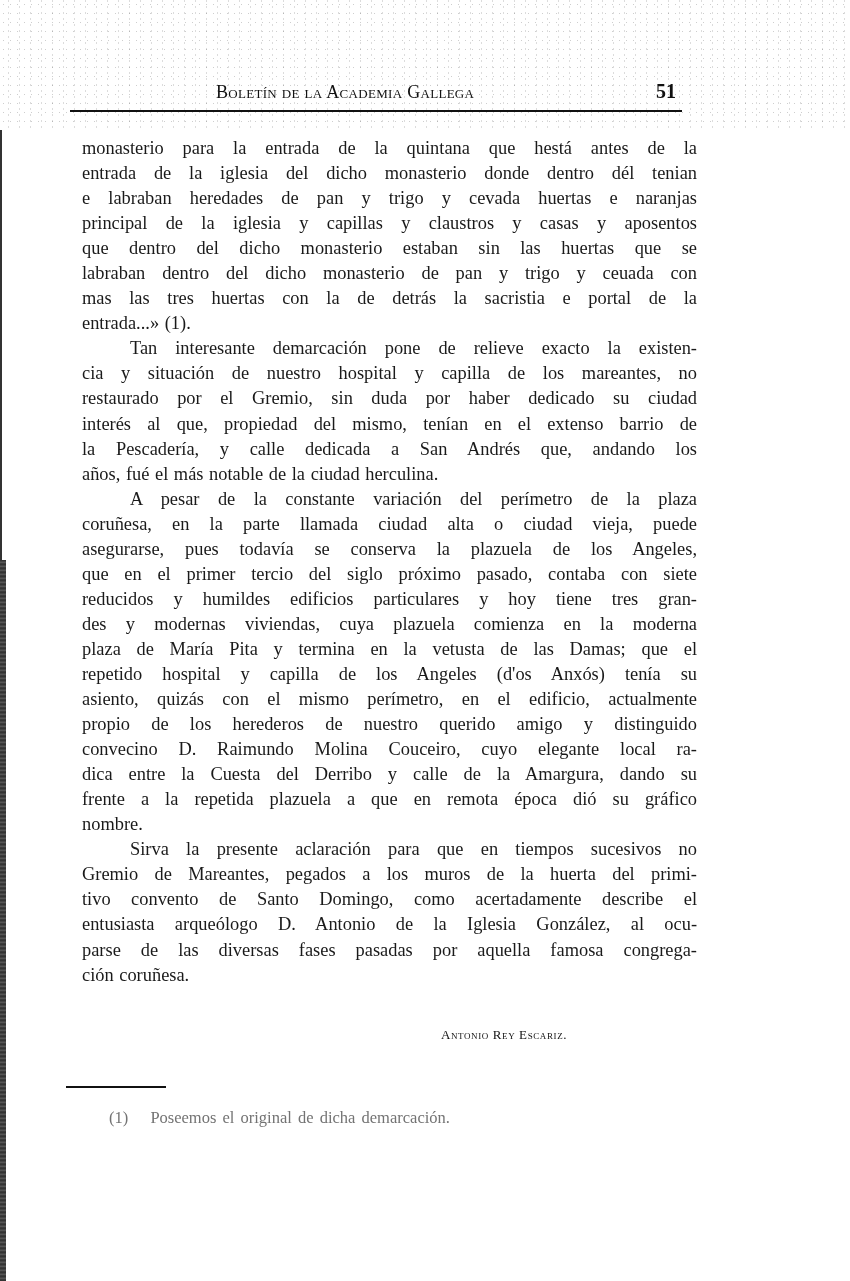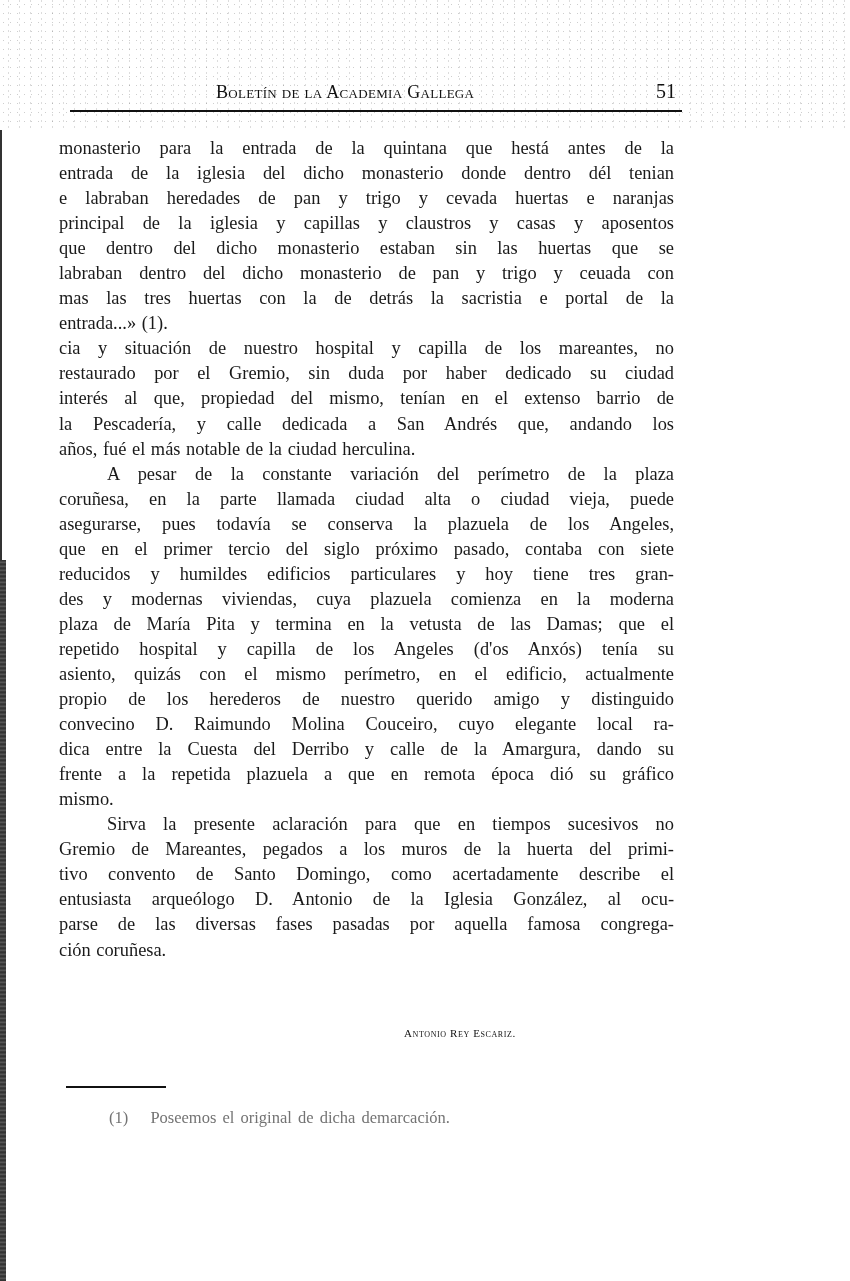--- a/index.html
+++ b/index.html
@@ -53,56 +53,56 @@
       font-size: 18px;
       font-variant: small-caps;
       font-weight: normal;
       letter-spacing: 0.3px;
       color: #111;
     }
     .page-number {
       position: absolute;
       right: 6px; top: 0px;
       font-size: 20px;
-      font-weight: normal;
+      font-weight: bold;
       color: #111;
       margin-left: 42px;
     }
     .head-rule {
       position: absolute;
       left: 70px; top: 110px;
       width: 612px;
       height: 2px;
       background: #111;
     }
     .text-block {
       position: absolute;
-      left: 59px; top: 136px;
+      left: 82px; top: 136px;
       width: 615px;
     }
     .line {
       display: block;
       font-size: 18.4px;
       line-height: 25.05px;
       height: 25.05px;
       white-space: nowrap;
       text-align: justify;
       text-align-last: justify;
       word-spacing: 1px;
     }
     .line.last {
       text-align-last: left;
     }
     .line.indent {
       padding-left: 48px;
     }
     .signature {
       position: absolute;
-      left: 404px; top: 1027px;
-      font-size: 11px;
+      left: 441px; top: 1027px;
+      font-size: 13px;
       font-variant: small-caps;
       letter-spacing: 0.6px;
       color: #111;
     }
     .footnote-rule {
       position: absolute;
       left: 66px; top: 1086px;
       width: 100px;
       height: 2px;
       background: #111;
@@ -138,20 +138,21 @@
     <span class="line">entrada de la iglesia del dicho monasterio donde dentro dél tenian</span>
     <span class="line">e labraban heredades de pan y trigo y cevada huertas e naranjas</span>
     <span class="line">principal de la iglesia y capillas y claustros y casas y aposentos</span>
     <span class="line">que dentro del dicho monasterio estaban sin las huertas que se</span>
     <span class="line">labraban dentro del dicho monasterio de pan y trigo y ceuada con</span>
     <span class="line">mas las tres huertas con la de detrás la sacristia e portal de la</span>
     <span class="line last">entrada...» (1).</span>
   </div>
 
   <div>
+    <span class="line indent">Tan interesante demarcación pone de relieve exacto la existen-</span>
     <span class="line">cia y situación de nuestro hospital y capilla de los mareantes, no</span>
     <span class="line">restaurado por el Gremio, sin duda por haber dedicado su ciudad</span>
     <span class="line">interés al que, propiedad del mismo, tenían en el extenso barrio de</span>
     <span class="line">la Pescadería, y calle dedicada a San Andrés que, andando los</span>
     <span class="line last">años, fué el más notable de la ciudad herculina.</span>
   </div>
 
   <div>
     <span class="line indent">A pesar de la constante variación del perímetro de la plaza</span>
     <span class="line">coruñesa, en la parte llamada ciudad alta o ciudad vieja, puede</span>
@@ -159,21 +160,21 @@
     <span class="line">que en el primer tercio del siglo próximo pasado, contaba con siete</span>
     <span class="line">reducidos y humildes edificios particulares y hoy tiene tres gran-</span>
     <span class="line">des y modernas viviendas, cuya plazuela comienza en la moderna</span>
     <span class="line">plaza de María Pita y termina en la vetusta de las Damas; que el</span>
     <span class="line">repetido hospital y capilla de los Angeles (d'os Anxós) tenía su</span>
     <span class="line">asiento, quizás con el mismo perímetro, en el edificio, actualmente</span>
     <span class="line">propio de los herederos de nuestro querido amigo y distinguido</span>
     <span class="line">convecino D. Raimundo Molina Couceiro, cuyo elegante local ra-</span>
     <span class="line">dica entre la Cuesta del Derribo y calle de la Amargura, dando su</span>
     <span class="line">frente a la repetida plazuela a que en remota época dió su gráfico</span>
-    <span class="line last">mismo.</span>
+    <span class="line last">nombre.</span>
   </div>
 
   <div>
     <span class="line indent">Sirva la presente aclaración para que en tiempos sucesivos no</span>
     <span class="line">Gremio de Mareantes, pegados a los muros de la huerta del primi-</span>
     <span class="line">tivo convento de Santo Domingo, como acertadamente describe el</span>
     <span class="line">entusiasta arqueólogo D. Antonio de la Iglesia González, al ocu-</span>
     <span class="line">parse de las diversas fases pasadas por aquella famosa congrega-</span>
     <span class="line last">ción coruñesa.</span>
   </div>

